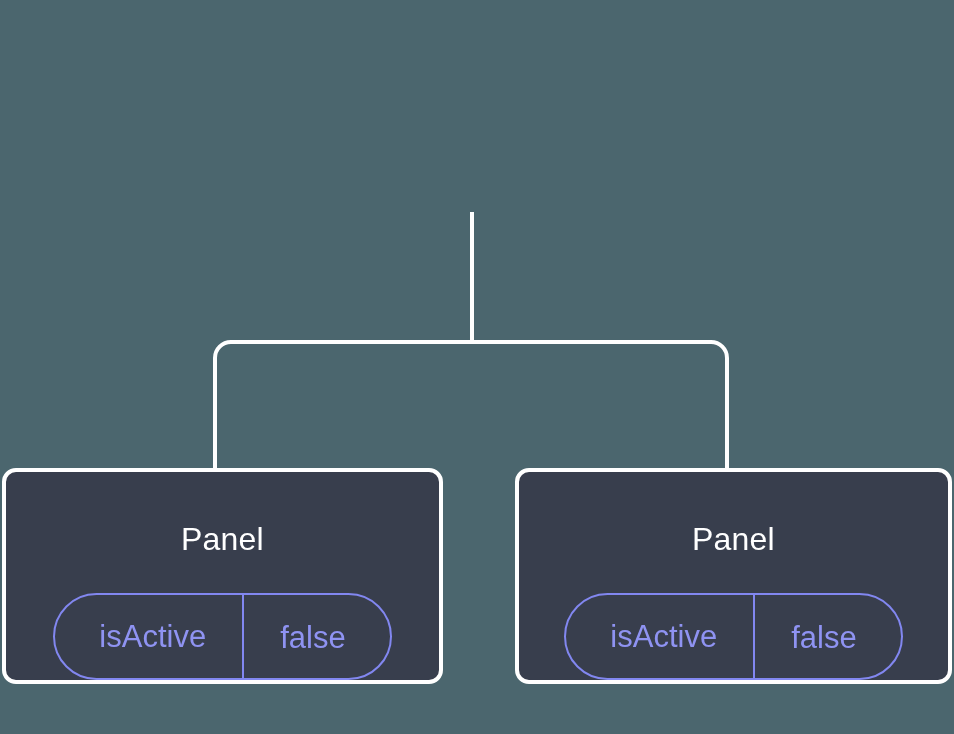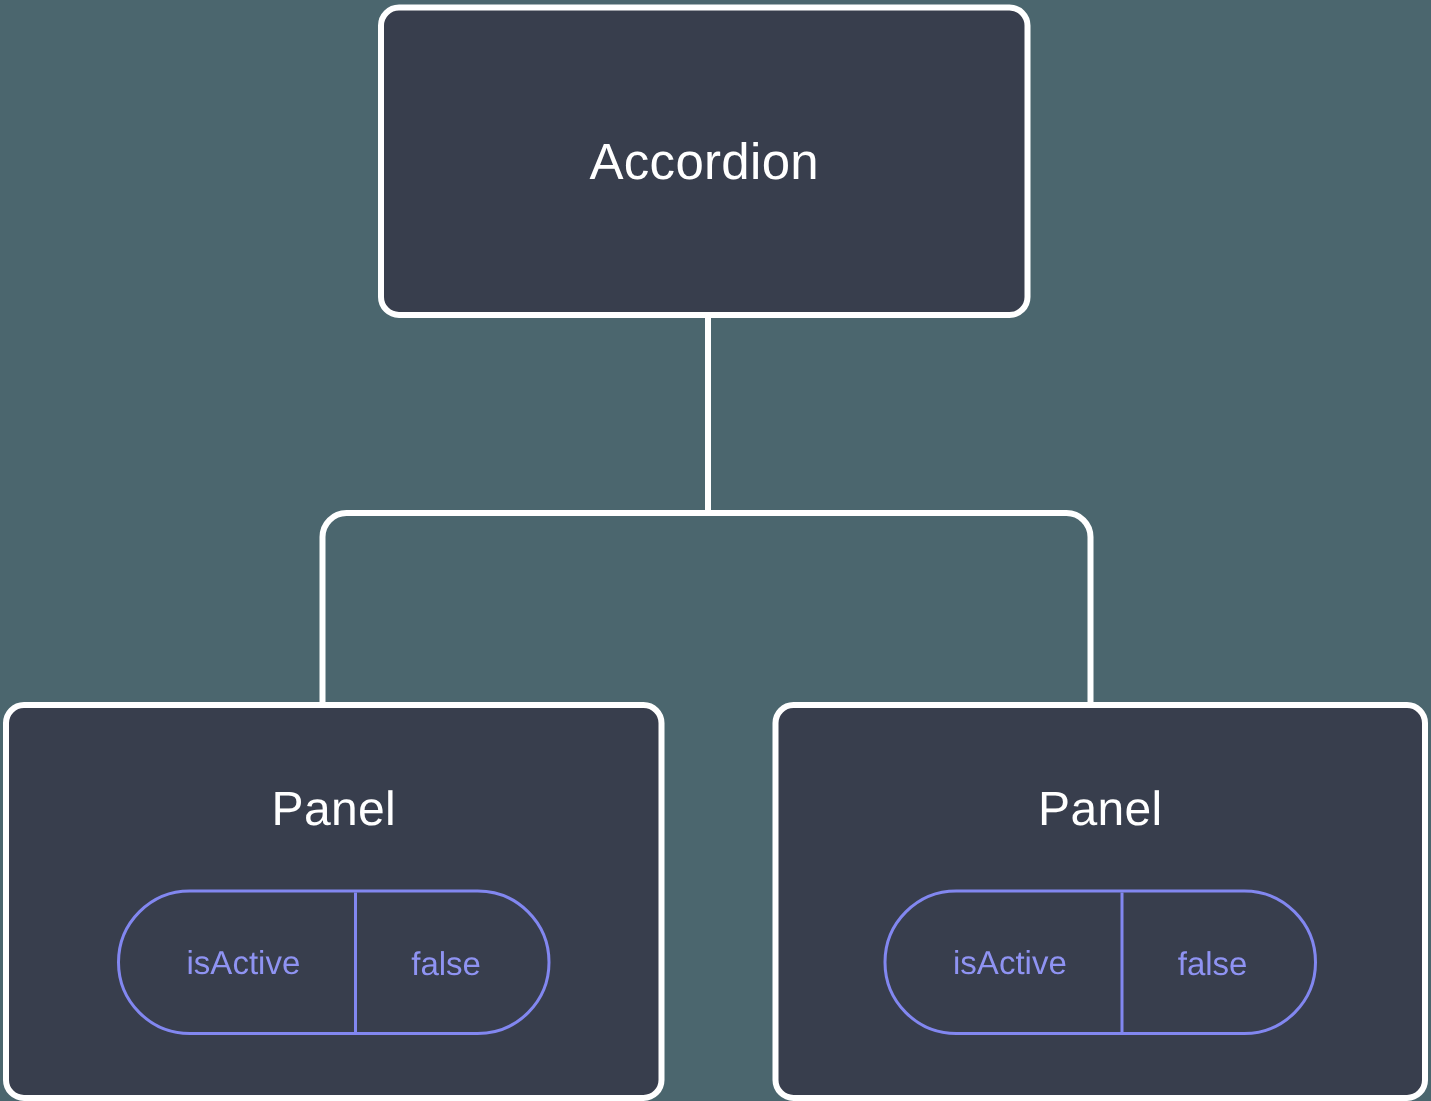--- a/index.html
+++ b/index.html
@@ -49,21 +49,21 @@
     left: 252px;
     top: 3px;
     width: 435px;
     height: 209px;
     justify-content: center;
   }
 
   .node-child {
     top: 468px;
     width: 441px;
-    height: 266px;
+    height: 216px;
     justify-content: flex-start;
   }
 
   .node-child-left  { left: 2px; }
   .node-child-right { left: 515px; width: 437px; }
 
   .node-title {
     color: #ffffff;
     font-weight: 400;
     letter-spacing: 0.2px;
@@ -91,21 +91,21 @@
     display: flex;
     align-items: stretch;
     background: transparent;
   }
 
   .prop-cell {
     display: flex;
     align-items: center;
     justify-content: center;
     color: #8f93f2;
-    font-size: 22px;
+    font-size: 31px;
     line-height: 34px;
     white-space: nowrap;
   }
 
   .prop-key {
     padding: 0 36px 0 44px;
   }
 
   .prop-value {
     padding: 2px 44px 0 36px;
@@ -119,23 +119,20 @@
 
   <svg id="edges" viewBox="0 0 954 734" width="954" height="734" aria-hidden="true">
 
     <path d="M 472 212 L 472 342" fill="none" stroke="#ffffff" stroke-width="4" stroke-linecap="butt"></path>
 
     <path d="M 472 342 L 231 342 A 16 16 0 0 0 215 358 L 215 470" fill="none" stroke="#ffffff" stroke-width="4" stroke-linecap="butt" stroke-linejoin="round"></path>
 
     <path d="M 472 342 L 711 342 A 16 16 0 0 1 727 358 L 727 470" fill="none" stroke="#ffffff" stroke-width="4" stroke-linecap="butt" stroke-linejoin="round"></path>
   </svg>
 
-  <div class="node node-root">
-    <div class="node-title">Accordion</div>
-  </div>
 
   <div class="node node-child node-child-left">
     <div class="node-title">Panel</div>
     <div class="prop-pill">
       <div class="prop-cell prop-key">isActive</div>
       <div class="prop-cell prop-value">false</div>
     </div>
   </div>
 
   <div class="node node-child node-child-right">

